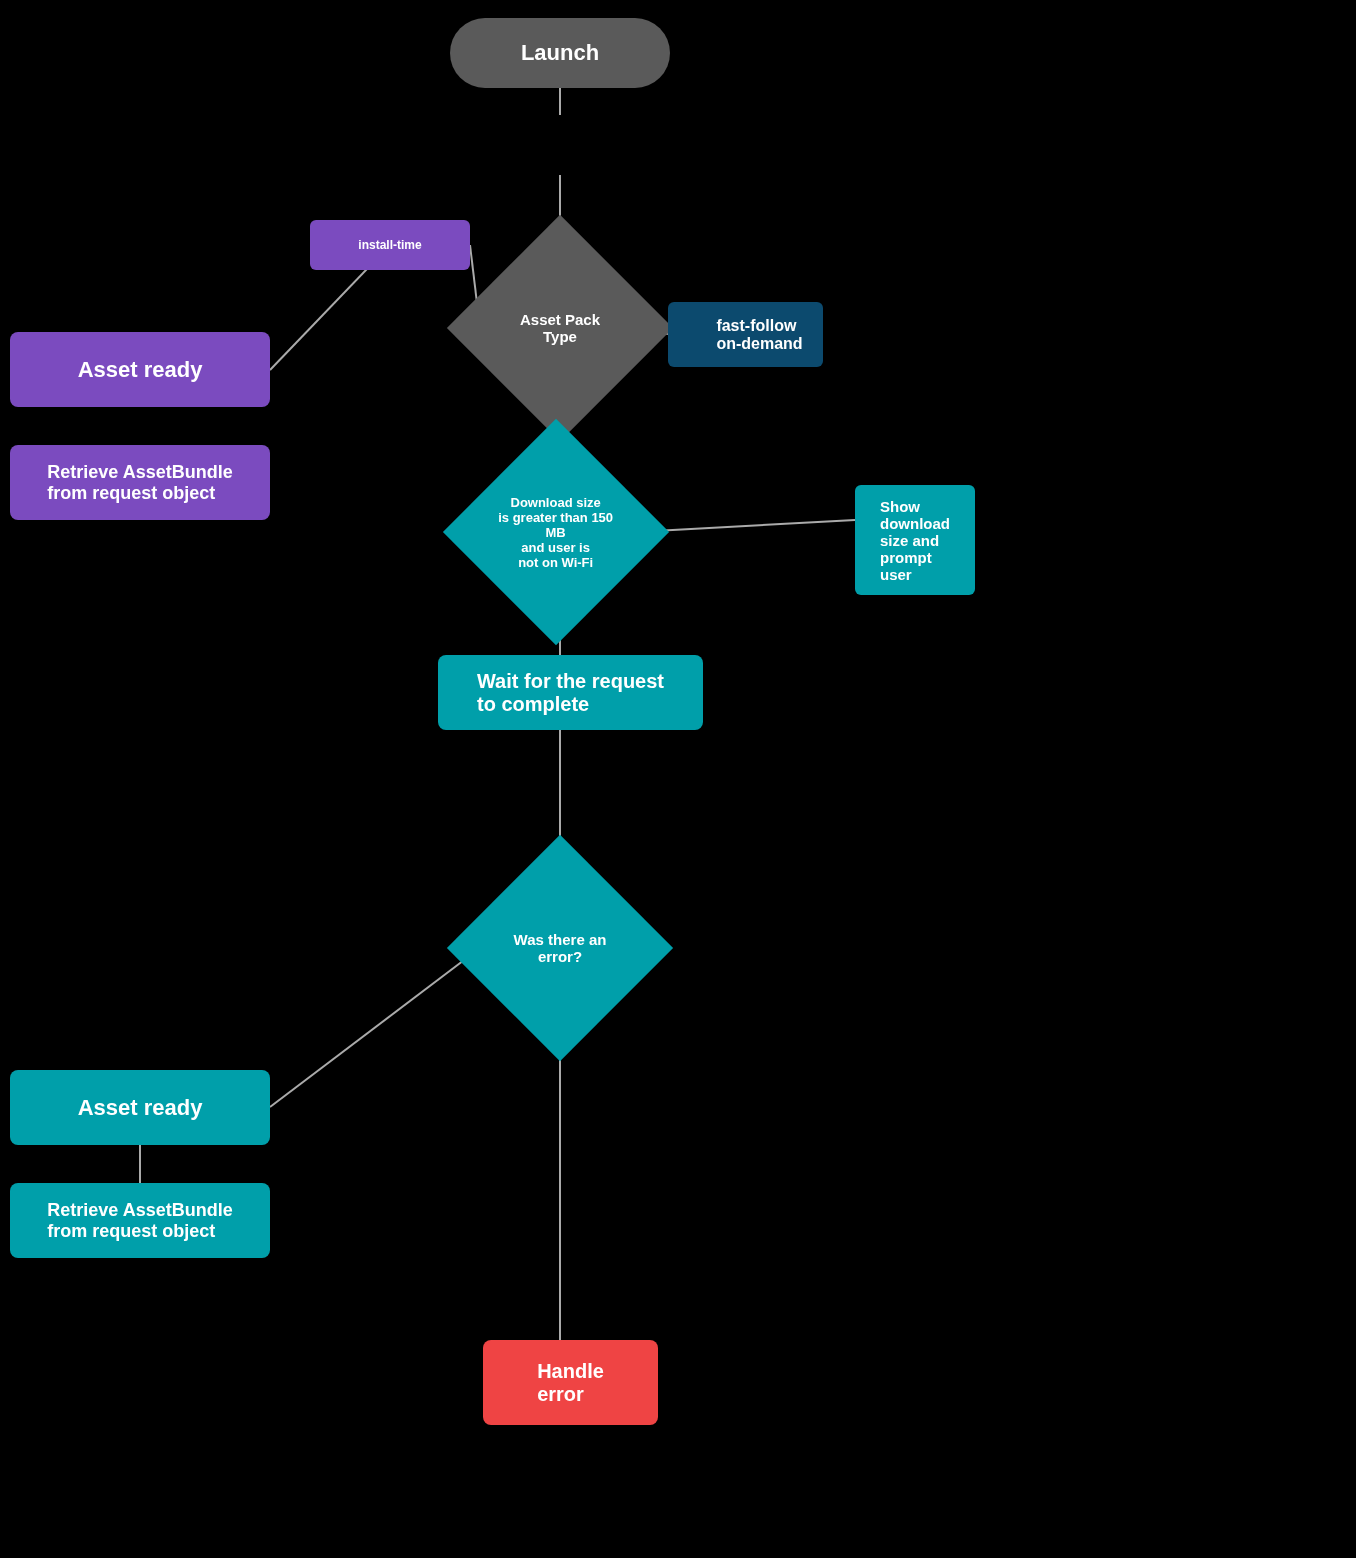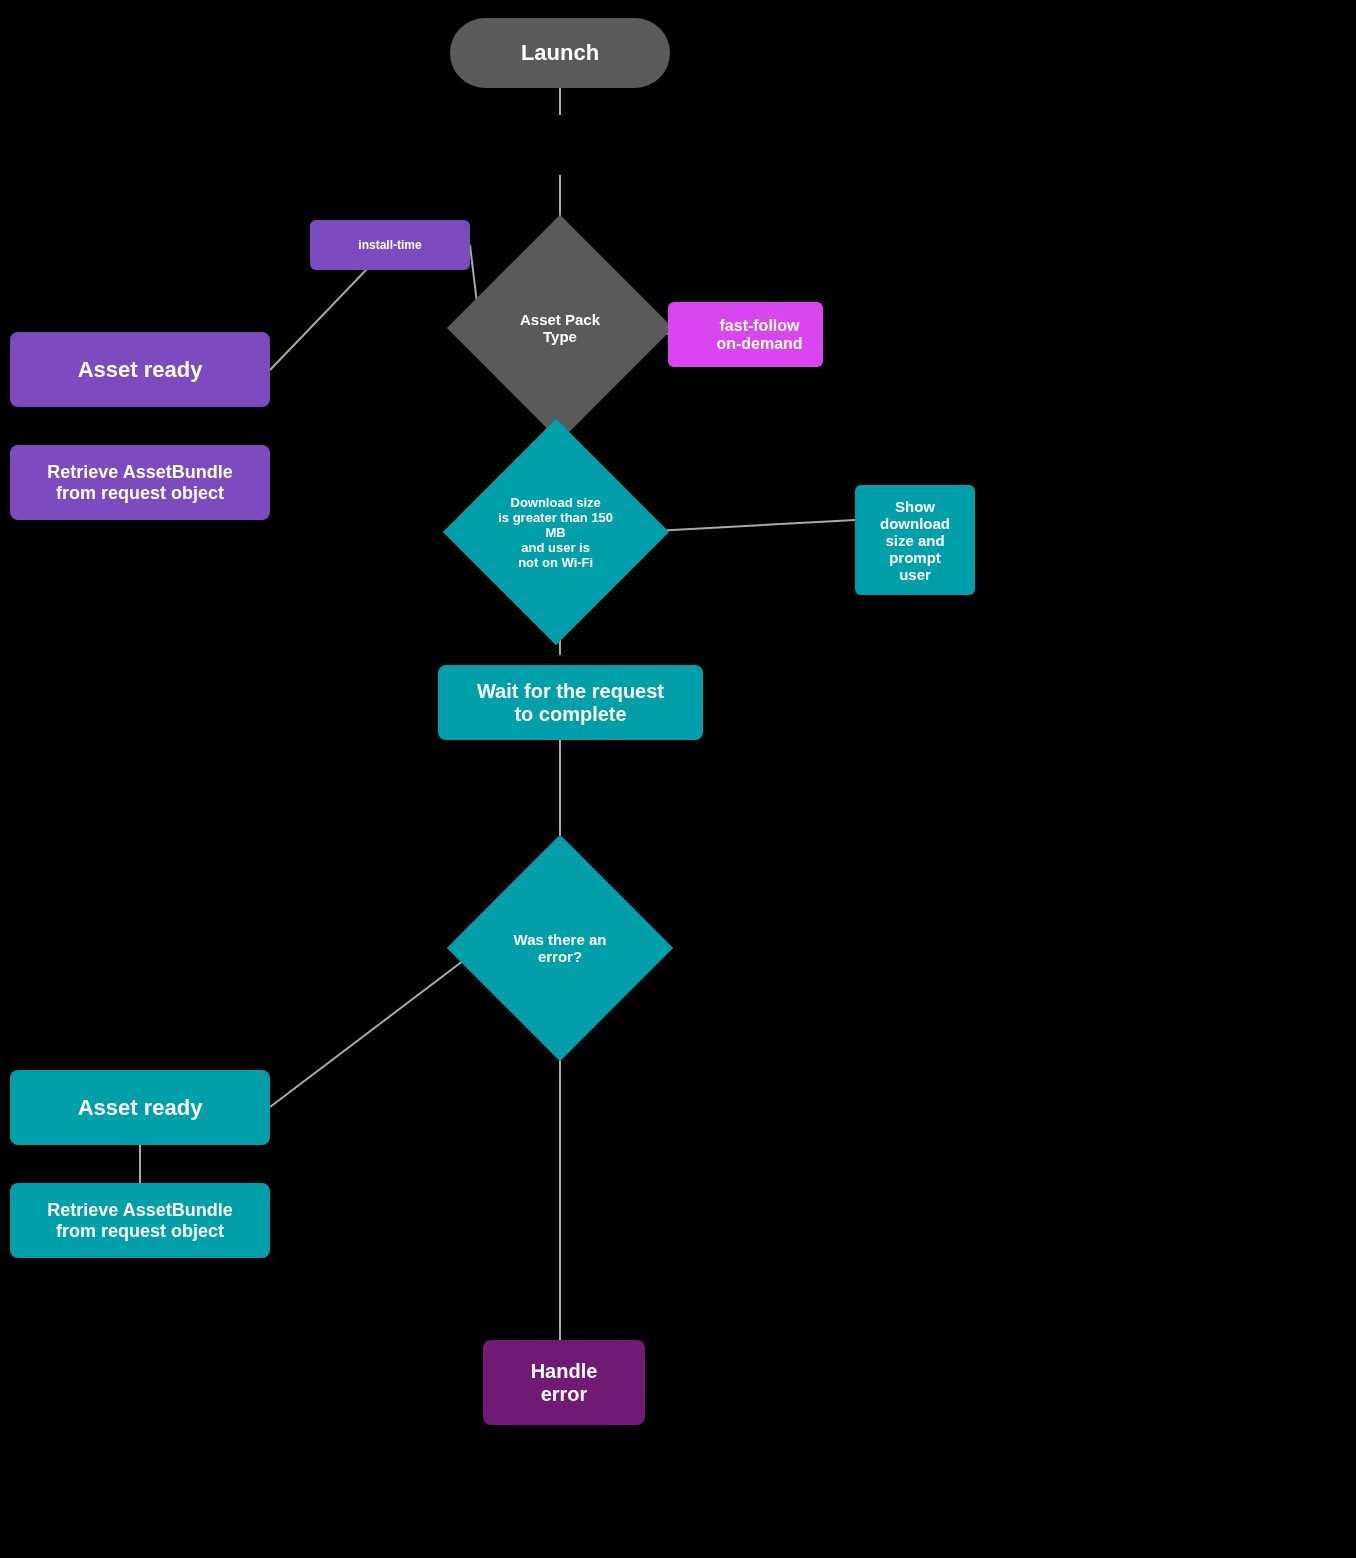--- a/index.html
+++ b/index.html
@@ -17,21 +17,20 @@
       width: 1356px;
       height: 1558px;
     }
 
     
     .node {
       position: absolute;
       display: flex;
       align-items: center;
       justify-content: center;
-      text-align: center;
       font-weight: bold;
       color: #fff;
     }
 
     .node-launch {
       background: #5a5a5a;
       border-radius: 40px;
       width: 220px;
       height: 70px;
       font-size: 22px;
@@ -80,21 +79,21 @@
       width: 140px;
     }
 
     .diamond-asset-pack {
       background: #5a5a5a;
       left: 480px;
       top: 248px;
     }
 
     .node-fast-follow {
-      background: #d946ef;
+      background: #0c4a6e;
       border-radius: 6px;
       width: 155px;
       height: 65px;
       font-size: 16px;
       font-weight: bold;
       left: 668px;
       top: 302px;
       padding-left: 28px;
     }
 
@@ -139,21 +138,20 @@
 
     .node-wait-request {
       background: #009faa;
       border-radius: 8px;
       width: 265px;
       height: 75px;
       font-size: 20px;
       font-weight: bold;
       left: 438px;
       top: 655px;
-      margin-top: 10px;
     }
 
     .diamond-error {
       background: #009faa;
       left: 480px;
       top: 868px;
     }
 
     .node-asset-ready-teal {
       background: #009faa;
@@ -171,23 +169,23 @@
       border-radius: 8px;
       width: 260px;
       height: 75px;
       font-size: 18px;
       font-weight: bold;
       left: 10px;
       top: 1183px;
     }
 
     .node-handle-error {
-      background: #701a75;
-      border-radius: 8px;
-      width: 162px;
+      background: #ef4444;
+      border-radius: 8px;
+      width: 175px;
       height: 85px;
       font-size: 20px;
       font-weight: bold;
       left: 483px;
       top: 1340px;
     }
 
     
     .connectors {
       position: absolute;

